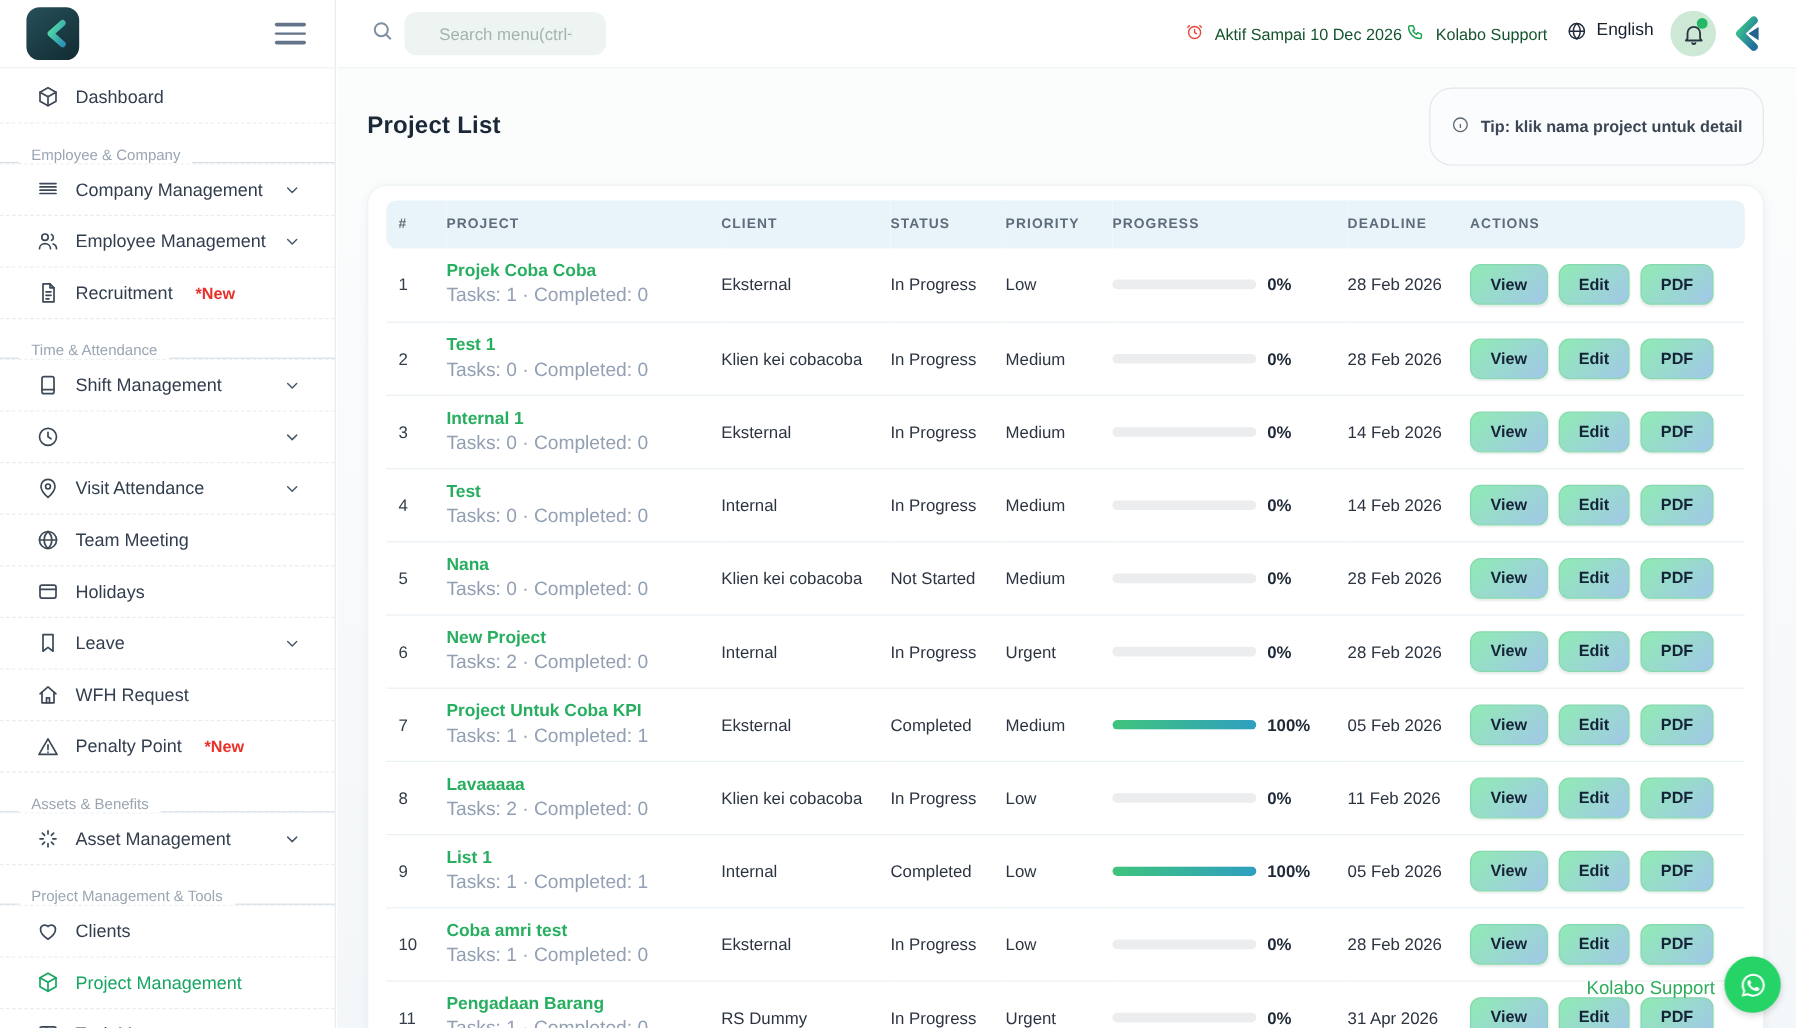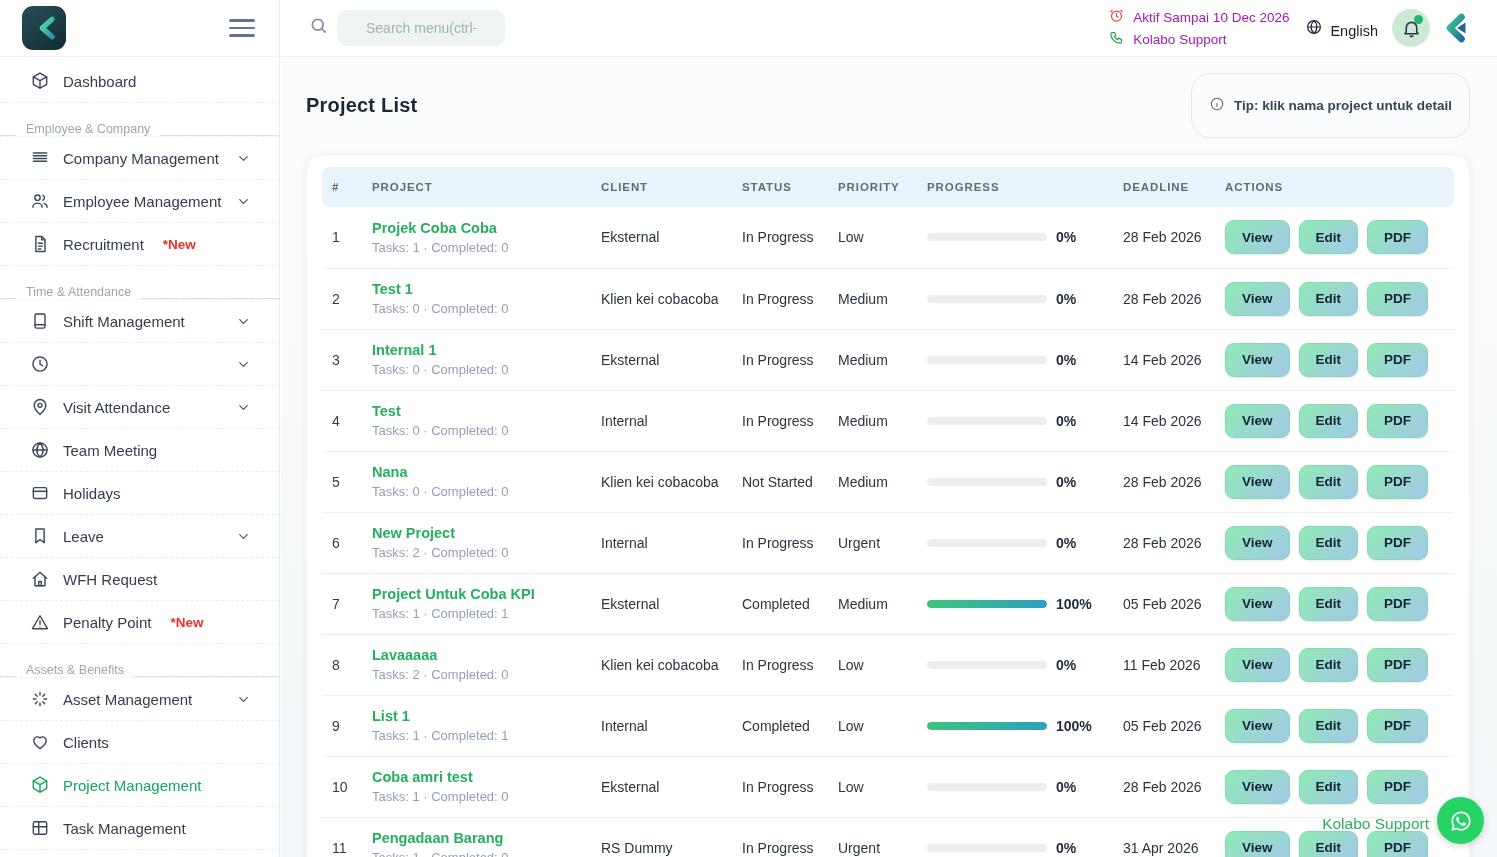--- a/index.html
+++ b/index.html
@@ -38,30 +38,30 @@
   .topbar { position:absolute; left:281px; top:0; right:0; height:57px; background:#fff;
             border-bottom:1px solid #eef2f4; display:flex; align-items:center;
             padding:0 26px 0 28px; z-index:4; }
   .search-wrap { display:flex; align-items:center; gap:8px; }
   .search-wrap svg { width:20px; height:20px; stroke:#7e8fa0; stroke-width:2; fill:none; }
   .search-input { width:168px; height:36px; background:#edf4f1; border:none; outline:none;
                   border-radius:10px; padding:0 29px; font-size:14px; color:#701a75;
                   font-family:"Liberation Sans", sans-serif; }
   .search-input::placeholder { color:#a3b3ae; }
   .tb-right { margin-left:auto; display:flex; align-items:center; }
-  .info-blk { display:flex; flex-direction:column; gap:4px; font-size:13.5px; color:#a21caf; }
+  .info-blk { display:flex; flex-direction:row; gap:4px; font-size:13.5px; color:#14532d; }
   .info-row { display:flex; align-items:center; gap:9px; }
   .info-row svg { width:15px; height:15px; fill:none; stroke-width:1.9;
                   stroke-linecap:round; stroke-linejoin:round; }
   .ic-red svg { stroke:#e8453c; }
   .ic-green svg { stroke:#1ca24e; }
   .switch-btn { margin-left:42px; background:#35b6b9; color:#fff; border:none; cursor:pointer;
                 font-size:14px; padding:9px 18px; border-radius:18px;
                 font-family:"Liberation Sans", sans-serif; }
-  .lang { display:flex; align-items:flex-end; gap:7px; margin-left:16px; font-size:14.5px; color:#16202c;}
+  .lang { display:flex; align-items:flex-start; gap:7px; margin-left:16px; font-size:14.5px; color:#16202c;}
   .lang svg { width:18px; height:18px; stroke:#1f2937; stroke-width:1.6; fill:none; }
   .bell-btn { width:38px; height:38px; margin-left:14px; border-radius:50%;
               background:#cde9d6; border:none; cursor:pointer;
               display:flex; align-items:center; justify-content:center; position:relative; }
   .bell-btn svg { width:21px; height:21px; stroke:#2a3542; stroke-width:1.8; fill:none;
                   stroke-linecap:round; stroke-linejoin:round; }
   .bell-dot { position:absolute; top:6px; right:7px; width:9px; height:9px;
               border-radius:50%; background:#24b768; }
   .brandmark { margin-left:8px; display:flex; }
 
@@ -83,21 +83,21 @@
   col.c1{width:50px} col.c2{width:229px} col.c3{width:141px} col.c4{width:96px}
   col.c5{width:89px} col.c6{width:196px} col.c7{width:102px}
   thead th { background:#e8f4f9; height:40px; text-align:left; font-size:11.5px;
              font-weight:700; color:#5d6c7b; letter-spacing:.08em; }
   thead th:first-child { border-radius:8px 0 0 8px; padding-left:10px; }
   thead th:last-child  { border-radius:0 8px 8px 0; }
   tbody td { height:61px; border-bottom:1px solid #e9f0f4; vertical-align:middle;
              font-size:14px; color:#2b3440; }
   tbody td:first-child { padding-left:10px; color:#333c47; }
   .pname { color:#27ae60; font-weight:700; font-size:14.5px; cursor:pointer; }
-  .ptasks { color:#93a0b4; font-size:13px; margin-top:4px; }
+  .ptasks { color:#93a0b4; font-size:16px; margin-top:4px; }
   .pwrap { display:flex; align-items:center; gap:9px; }
   .pbar { width:120px; height:8px; background:#ebedef; border-radius:4px; overflow:hidden; }
   .pfill { height:100%; width:0; border-radius:4px;
            background:linear-gradient(90deg,#3fc47c,#2f9fc0); }
   .plabel { font-weight:700; font-size:14px; color:#1f2937; }
   .abtn { border:1px solid #86d9ae; border-radius:9px; padding:0 16px; height:34px;
           background:linear-gradient(135deg,#90ebb4 0%,#a2c7e9 100%);
           font-size:13.5px; font-weight:700; color:#152338; cursor:pointer;
           font-family:"Liberation Sans", sans-serif; margin-right:9px;
           box-shadow:0 1px 2px rgba(40,90,70,.12); }
@@ -314,20 +314,23 @@
           </svg>
         </span>
       <span class="nlabel">Asset Management</span>
       <span class="nchev">
           <svg viewBox="0 0 24 24">
             <path d="M6 9l6 6 6-6"></path>
           </svg>
         </span>
     </div>
 
+    <div class="nsection">
+      <span>Project Management &amp; Tools</span>
+    </div>
 
     <div class="nitem">
       <span class="nicon">
           <svg viewBox="0 0 24 24">
             <path d="M12 20s-7.5-4.9-7.5-10A4.3 4.3 0 0112 7.3 4.3 4.3 0 0119.5 10c0 5.1-7.5 10-7.5 10z"></path>
           </svg>
         </span>
       <span class="nlabel">Clients</span>
     </div>
 

